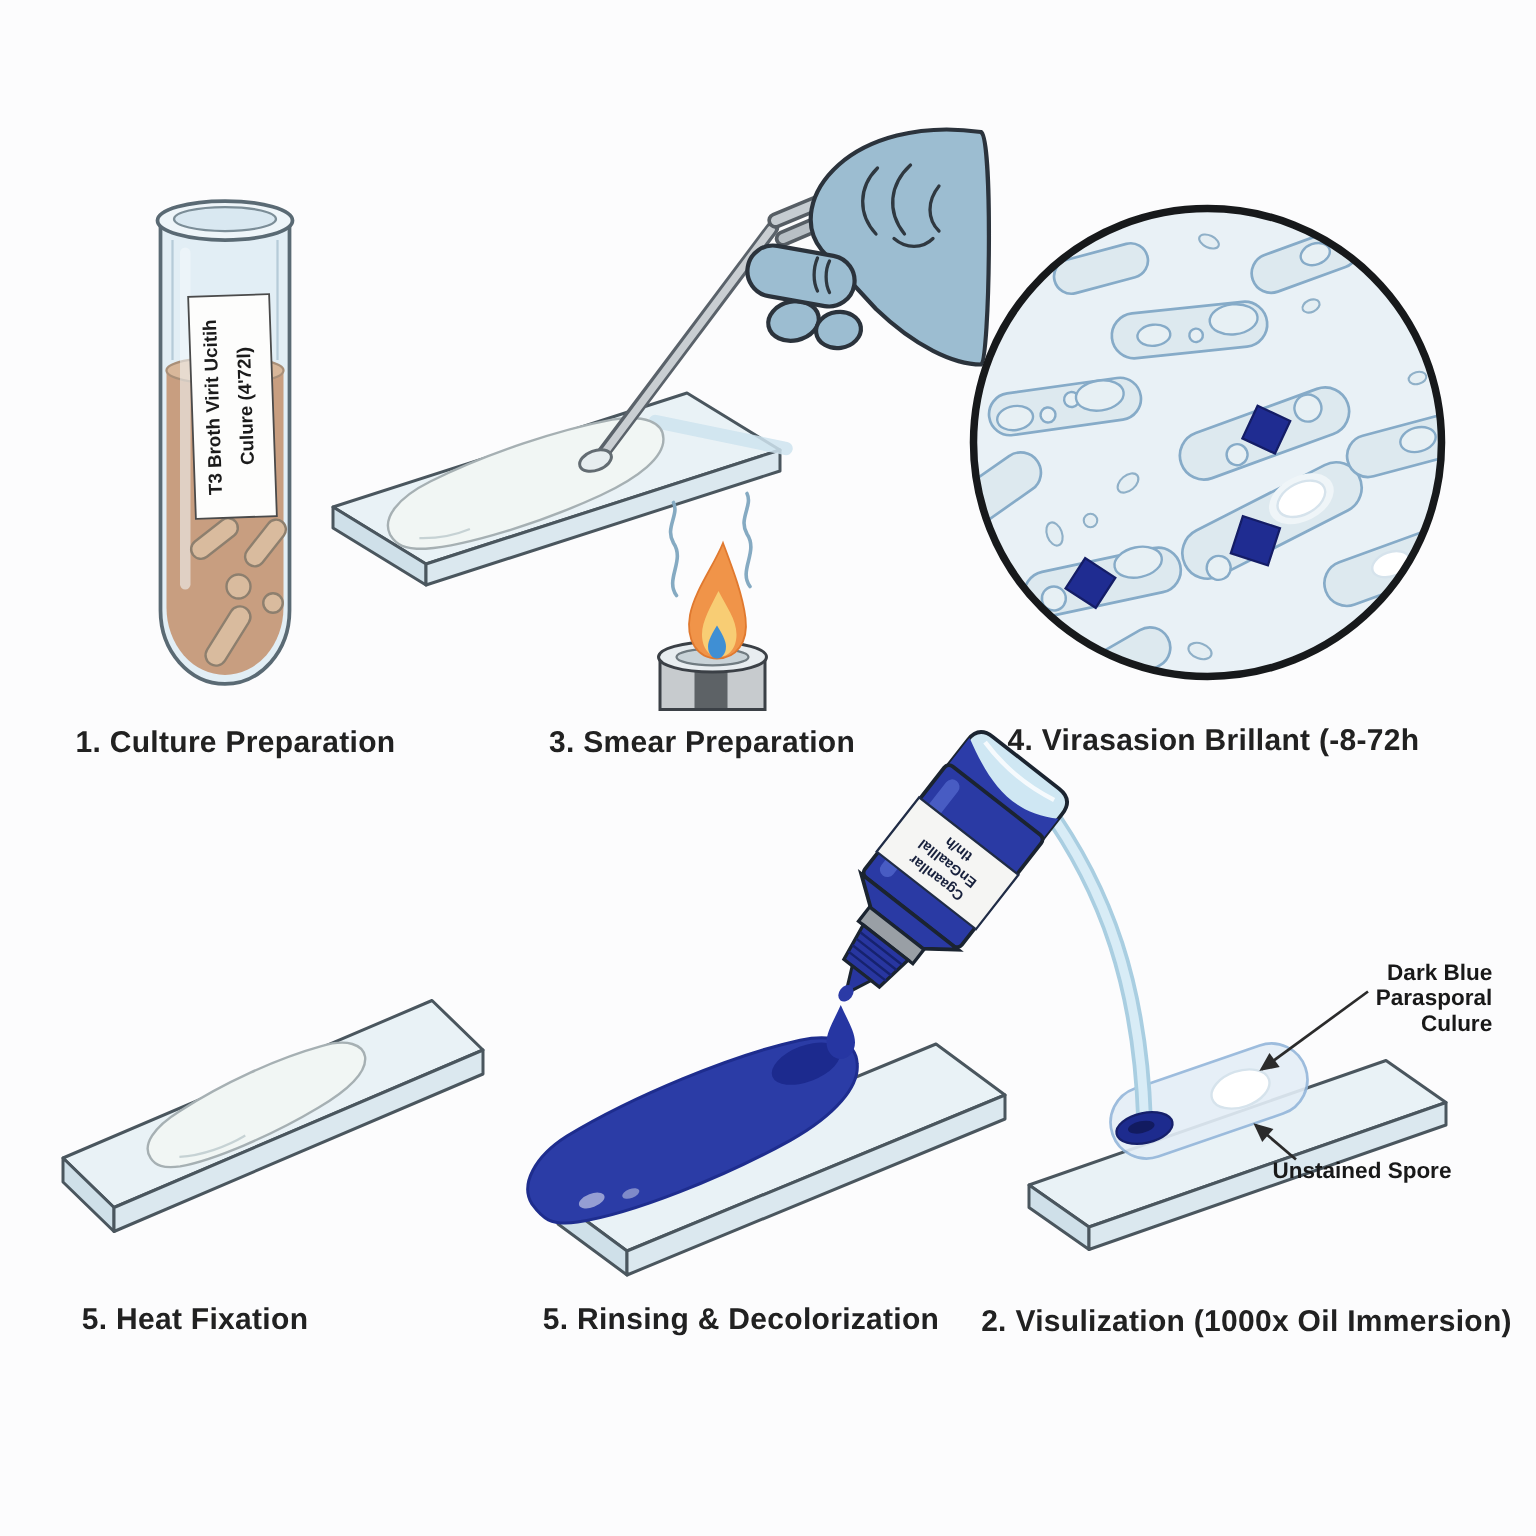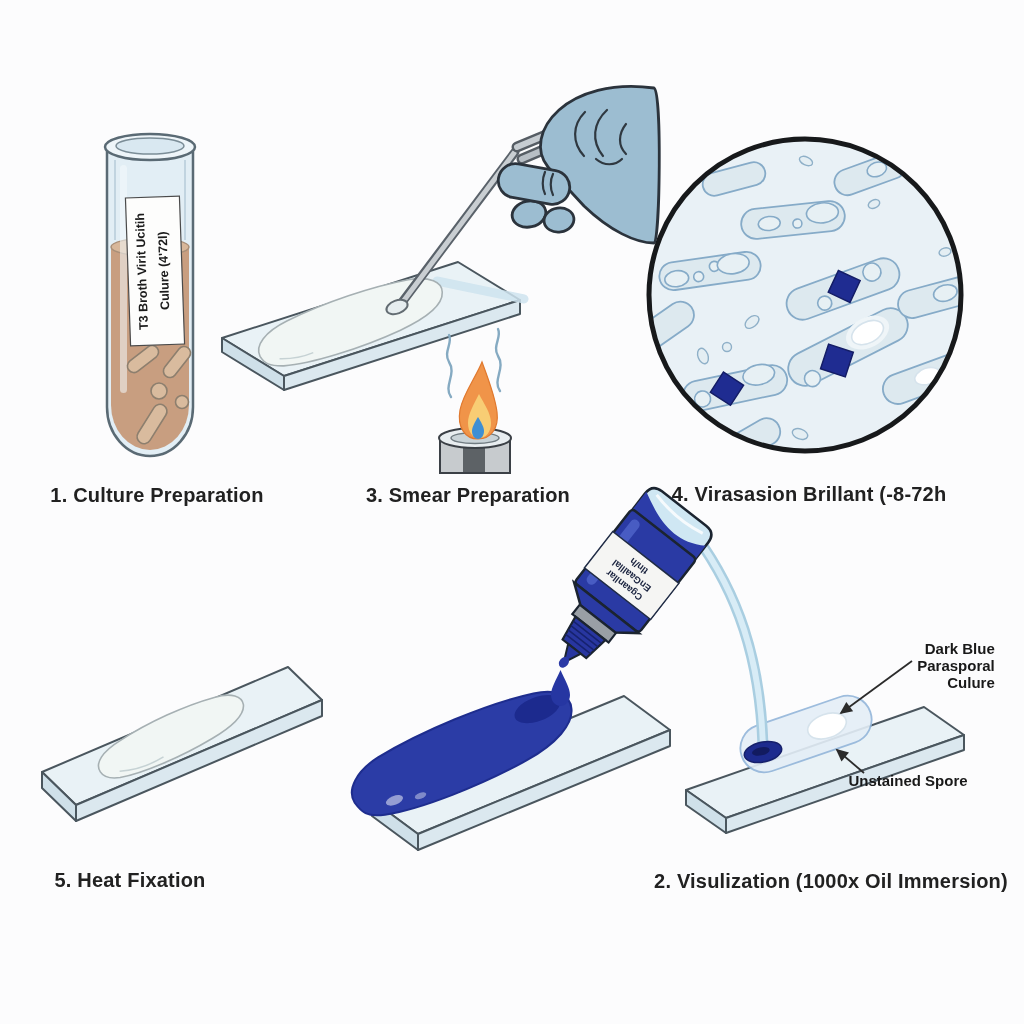--- a/index.html
+++ b/index.html
@@ -272,20 +272,21 @@
       <path d="M-8,100 L8,100 L2,113 L-2,113 Z" fill="#2836a0" stroke="#1b2430" stroke-width="2"></path>
       <ellipse cx="0" cy="117" rx="4.5" ry="6" fill="#2b3aa6"></ellipse>
     </g>
   </g>
 </svg>
 
 <div class="caption" style="left:157px;top:484px">1. Culture Preparation</div>
 <div class="caption" style="left:468px;top:484px">3. Smear Preparation</div>
 <div class="caption" style="left:809px;top:483px">4. Virasasion Brillant (-8-72h</div>
 <div class="caption" style="left:130px;top:869px">5. Heat Fixation</div>
+<div class="caption" style="left:494px;top:869px">5. Rinsing &amp; Decolorization</div>
 <div class="caption" style="left:831px;top:870px">2. Visulization (1000x Oil Immersion)</div>
 
 <div class="annot" style="left:956px;top:641px">
   <div>Dark Blue</div>
   <div>Parasporal</div>
   <div>Culure</div>
 </div>
 <div class="annot" style="left:908px;top:773px">Unstained Spore</div>
 </div>
 

